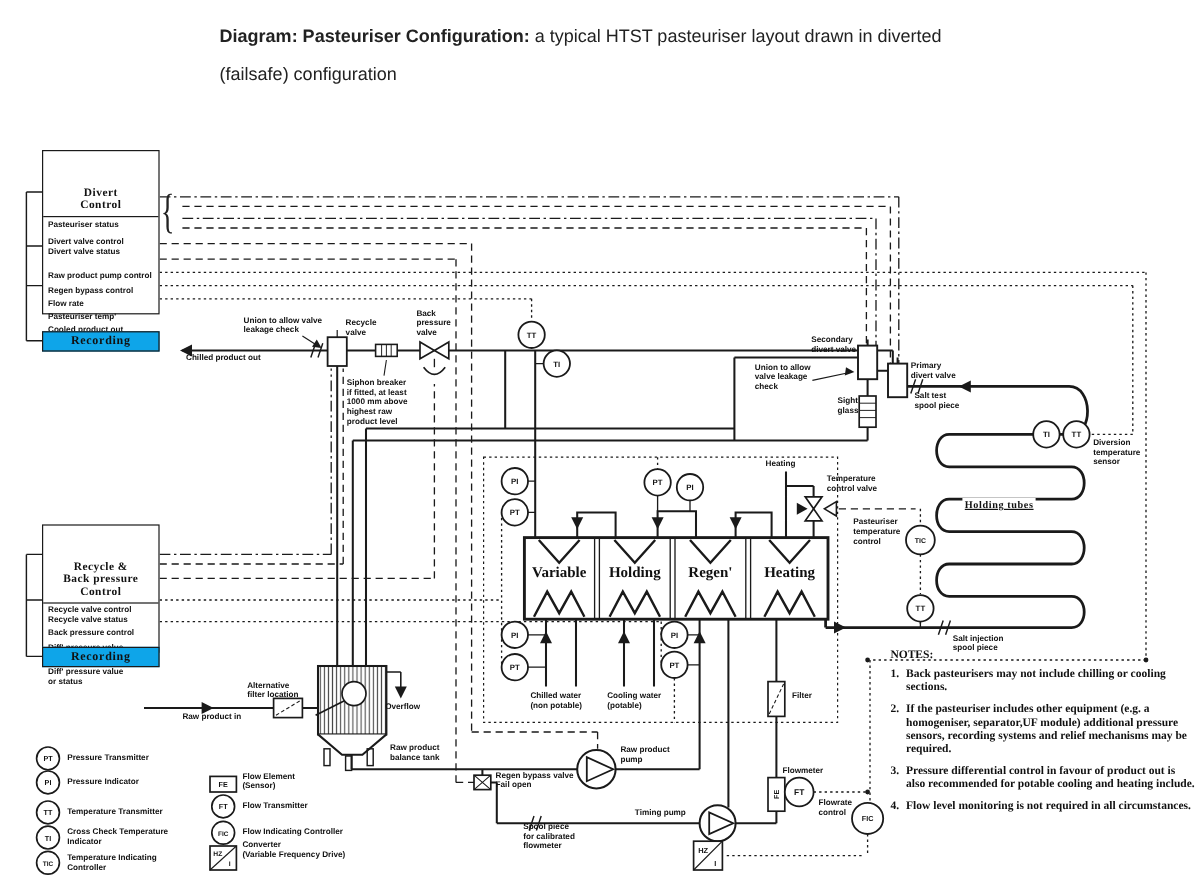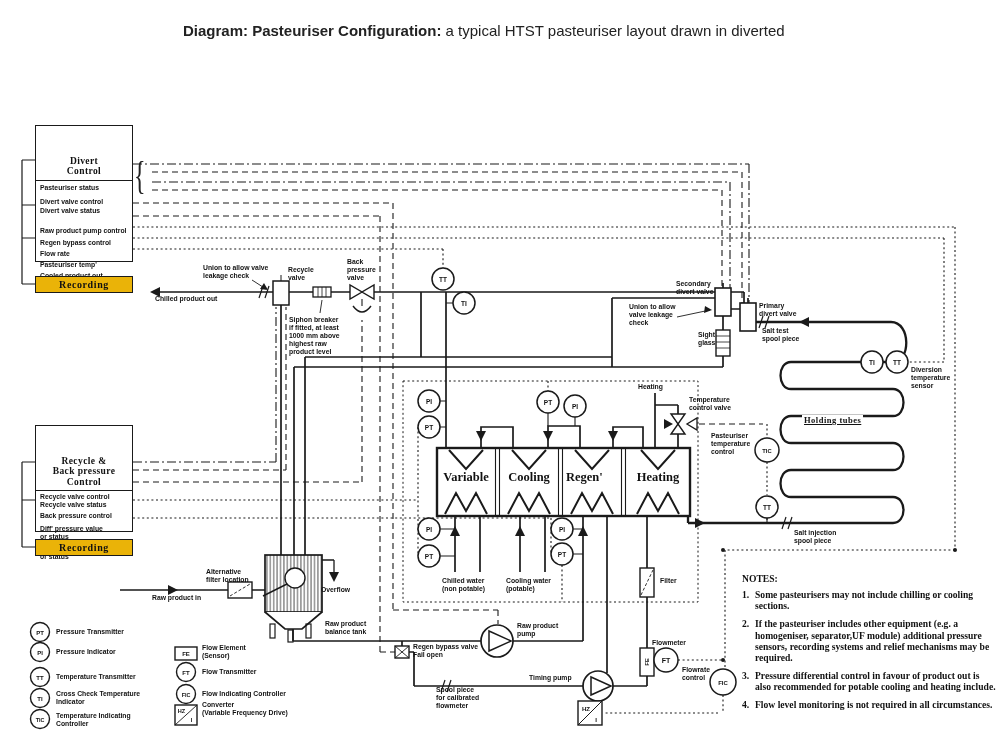--- a/index.html
+++ b/index.html
@@ -19,27 +19,27 @@
   .divert .di:nth-child(4){margin-top:1px}
   .divert .di:nth-child(5){margin-top:12px}
   .divert .di:nth-child(6){margin-top:4px}
   .divert .di:nth-child(7){margin-top:3px}
   .divert .di:nth-child(8){margin-top:3px}
   .divert .di:nth-child(9){margin-top:3px}
   .recy .di:nth-child(2){margin-top:2px}
   .recy .di:nth-child(4){margin-top:3px}
   .recy .di:nth-child(5){margin-top:5px}
   .recy .di:nth-child(6){margin-top:4px}
-  .rec{position:absolute;border:1.6px solid #1a1a1a;background:#eab308;text-align:center;
+  .rec{position:absolute;border:1.6px solid #1a1a1a;background:#0ea5e9;text-align:center;
        font:700 10px/15px "Liberation Serif",serif;letter-spacing:.6px;}
   .lbl{position:absolute;font:700 6.8px/1.18 "Liberation Sans",sans-serif;color:#111;white-space:pre-line;}
   .bgw{background:#fff;padding:0 2px;text-decoration:underline;}
   .brace{position:absolute;left:134px;top:156px;font:400 40px/40px "Liberation Serif",serif;color:#222;
          transform:scaleX(.6);transform-origin:left;}
-  .notes{position:absolute;left:742px;top:573px;width:254px;
+  .notes{position:absolute;left:742px;top:540px;width:254px;
          font:700 9.6px/1.16 "Liberation Serif",serif;color:#111;}
   .notes .hd{margin-bottom:5px;}
   .note{display:flex;margin-bottom:7px;}
   .note .n{width:13px;flex:none;}
 </style>
 </head>
 <body>
 
 <div class="canvas">
 
@@ -343,53 +343,54 @@
       <rect x="175" y="705" width="22" height="20"></rect>
           <path d="M175,725 L197,705" stroke-width="0.9"></path>
       <text x="181.5" y="713" stroke="none" fill="#111" font-size="5.6">HZ</text>
       <text x="191.5" y="722" stroke="none" fill="#111" font-size="5.6">I</text>
     </g>
   </g>
 </svg>
 
 <div class="ovl">
   <div class="title"><b>Diagram: Pasteuriser Configuration:</b><span> a typical HTST pasteuriser layout drawn in diverted</span></div>
+  <div class="title2">(failsafe) configuration</div>
 
   <div class="box divert" style="left:35px;top:125px;width:96px;height:135px;">
     <div class="box-title">Divert
 Control</div>
     <div class="di">Pasteuriser status</div>
     <div class="di">Divert valve control</div>
     <div class="di">Divert valve status</div>
     <div class="di">Raw product pump control</div>
     <div class="di">Regen bypass control</div>
     <div class="di">Flow rate</div>
     <div class="di">Pasteuriser temp'</div>
     <div class="di">Cooled product out</div>
   </div>
   <div class="brace">{</div>
   <div class="rec" style="left:35px;top:276px;width:96px;height:15px;">Recording</div>
 
-  <div class="box recy" style="left:35px;top:425px;width:96px;height:105px;">
+  <div class="box recy" style="left:35px;top:437px;width:96px;height:105px;">
     <div class="box-title">Recycle &amp;
 Back pressure
 Control</div>
     <div class="di">Recycle valve control</div>
     <div class="di">Recycle valve status</div>
     <div class="di">Back pressure control</div>
     <div class="di">Diff' pressure value
 or status</div>
     <div class="di">Diff' pressure value
 or status</div>
   </div>
   <div class="rec" style="left:35px;top:539px;width:96px;height:15px;">Recording</div>
 
   <div class="lbl" style="left:440px;top:471px;width:52px;text-align:center;font:700 12.5px/1 'Liberation Serif',serif;">Variable</div>
-  <div class="lbl" style="left:503px;top:471px;width:52px;text-align:center;font:700 12.5px/1 'Liberation Serif',serif;">Cooling</div>
-  <div class="lbl" style="left:566px;top:471px;width:52px;font:700 12.5px/1 'Liberation Serif',serif;">Regen'</div>
+  <div class="lbl" style="left:503px;top:471px;width:52px;text-align:center;font:700 12.5px/1 'Liberation Serif',serif;">Holding</div>
+  <div class="lbl" style="left:566px;top:471px;width:52px;text-align:center;font:700 12.5px/1 'Liberation Serif',serif;">Regen'</div>
   <div class="lbl" style="left:630px;top:471px;width:56px;text-align:center;font:700 12.5px/1 'Liberation Serif',serif;">Heating</div>
 
   <div class="lbl" style="left:155px;top:295px;">Chilled product out</div>
   <div class="lbl" style="left:203px;top:264px;">Union to allow valve
 leakage check</div>
   <div class="lbl" style="left:288px;top:266px;">Recycle
 valve</div>
   <div class="lbl" style="left:347px;top:258px;">Back
 pressure
 valve</div>
@@ -455,21 +456,21 @@
 (Sensor)</div>
   <div class="lbl" style="left:202px;top:668px;">Flow Transmitter</div>
   <div class="lbl" style="left:202px;top:690px;">Flow Indicating Controller</div>
   <div class="lbl" style="left:202px;top:701px;">Converter
 (Variable Frequency Drive)</div>
 
   <div class="notes">
     <div class="hd">NOTES:</div>
     <div class="note">
           <span class="n">1.</span>
-          <span class="t">Some pasteurisers may not include chilling or cooling sections.</span>
+          <span class="t">Back pasteurisers may not include chilling or cooling sections.</span>
         </div>
     <div class="note">
           <span class="n">2.</span>
           <span class="t">If the pasteuriser includes other equipment (e.g. a homogeniser, separator,UF module) additional pressure sensors, recording systems and relief mechanisms may be required.</span>
         </div>
     <div class="note">
           <span class="n">3.</span>
           <span class="t">Pressure differential control in favour of product out is also recommended for potable cooling and heating include.</span>
         </div>
     <div class="note">

